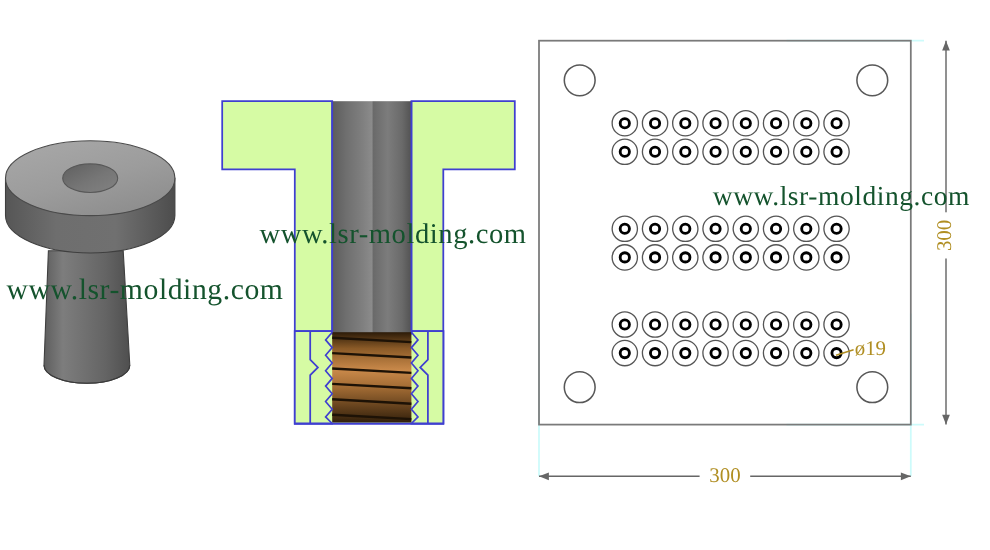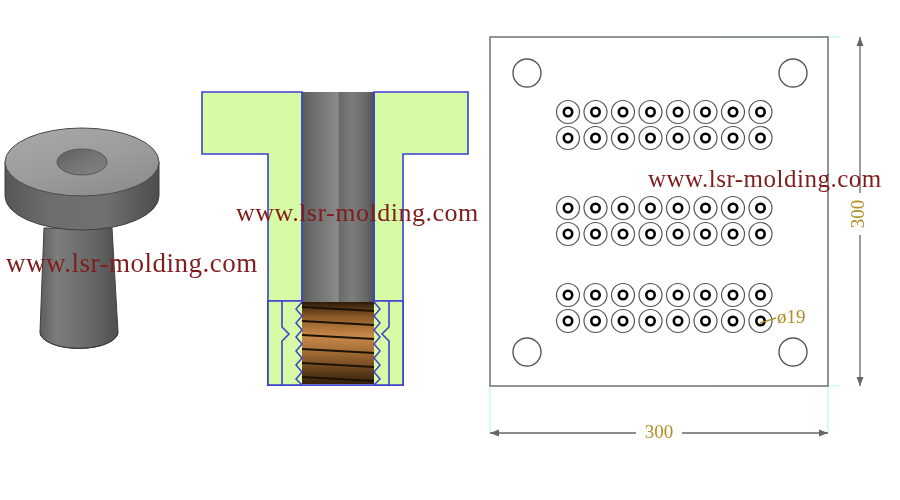--- a/index.html
+++ b/index.html
@@ -9,21 +9,21 @@
     font-family:"Liberation Serif", serif;
     overflow:hidden;
     position:relative;
   }
   .stage{position:absolute;left:0;top:0;width:900px;height:500px;}
 
   
   .wm{
     position:absolute;
     font-family:"Liberation Serif", serif;
-    color:#7f1d1d;
+    color:#14532d;
     white-space:nowrap;
     letter-spacing:0.5px;
     pointer-events:none;
     -webkit-user-select:none;user-select:none;
   }
   .wm-left{left:6px;top:248px;font-size:27px;}
   .wm-mid{left:236px;top:198px;font-size:26px;}
   .wm-right{left:648px;top:165px;font-size:25px;}
 
   

